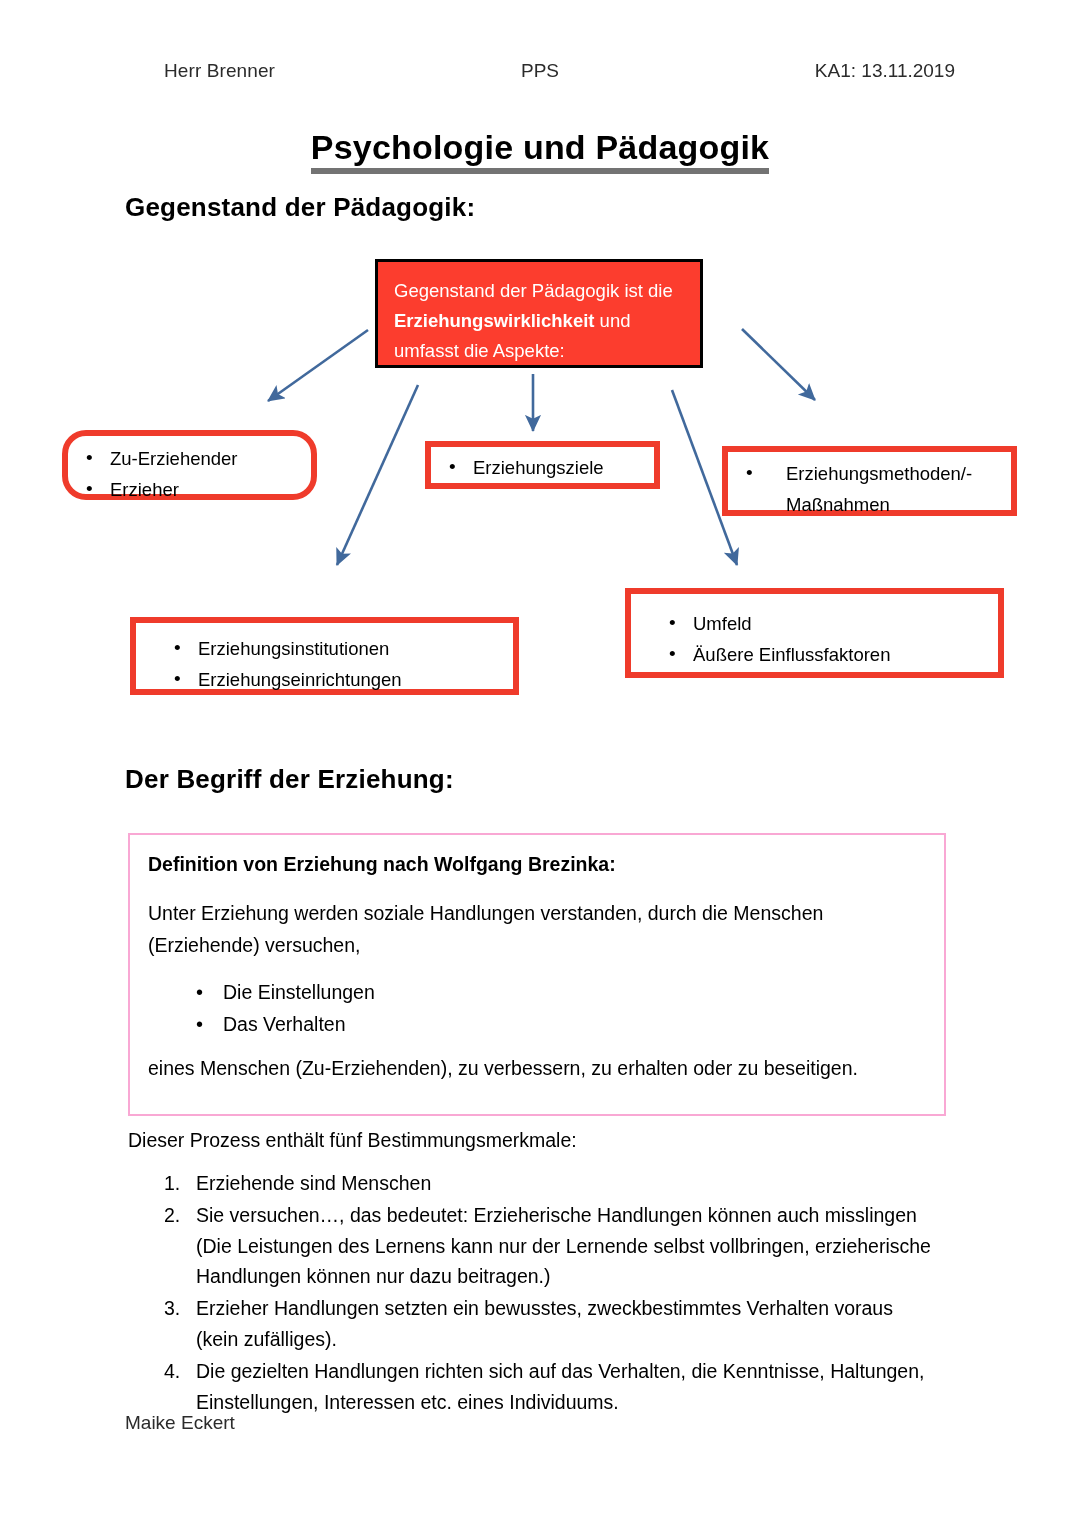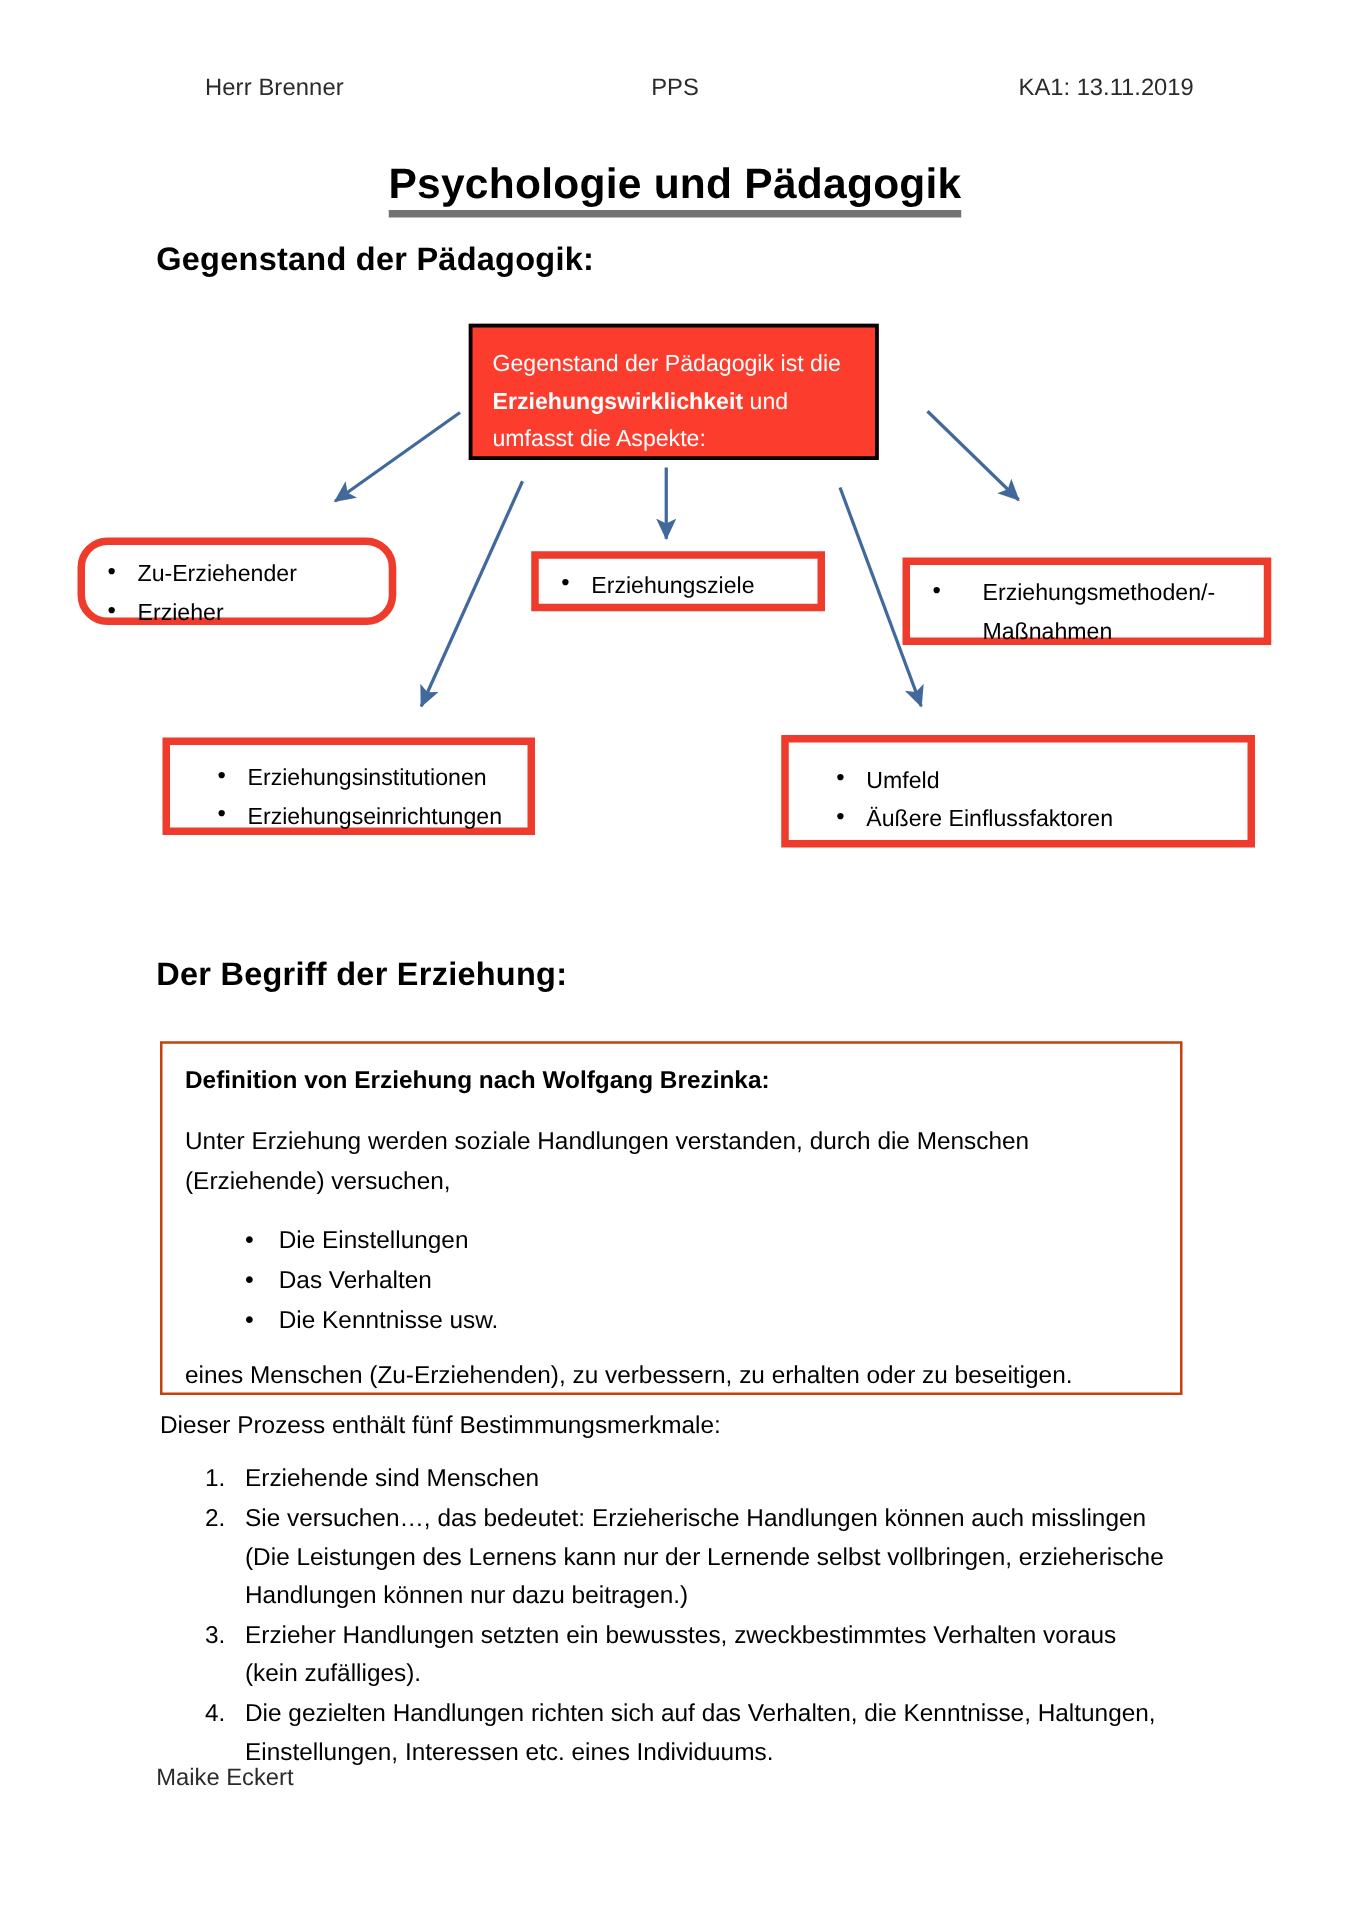--- a/index.html
+++ b/index.html
@@ -129,21 +129,21 @@
     left: 18px;
     top: -1px;
     font-size: 19px;
   }
 
   
   #node-main      { left: 375px; top: 259px;  width: 328px; height: 109px; }
   #node-erzieher  { left: 62px;  top: 430px;  width: 255px; height: 70px; border-radius: 24px;  }
   #node-ziele     { left: 425px; top: 441px;  width: 235px; height: 48px;  }
   #node-methoden  { left: 722px; top: 446px;  width: 295px; height: 70px;  }
-  #node-institut  { left: 130px; top: 590px;  width: 298px; height: 78px;  }
+  #node-institut  { left: 130px; top: 617px;  width: 389px; height: 78px;  }
   #node-umfeld    { left: 625px; top: 588px;  width: 379px; height: 90px;  }
 
   #node-erzieher  ul.node-list { margin-top: 7px; }
   #node-ziele     ul.node-list { margin-top: 5px; }
   #node-methoden  ul.node-list { margin-top: 6px; }
   #node-methoden  ul.node-list li { white-space: normal; padding-left: 58px; }
   #node-institut  ul.node-list { margin-top: 10px; }
   #node-institut  ul.node-list li { padding-left: 62px; }
   #node-institut  ul.node-list li::before { left: 38px; }
   #node-umfeld    ul.node-list { margin-top: 14px; }
@@ -151,21 +151,21 @@
   #node-umfeld    ul.node-list li::before { left: 38px; }
 
   
   #definition-box {
     position: absolute;
     left: 128px;
     top: 833px;
     width: 818px;
     height: 283px;
     box-sizing: border-box;
-    border: 2px solid #c2410c;
+    border: 2px solid #f9a8d4;
     background: #ffffff;
     padding: 18px 20px 0 18px;
   }
   .def-heading {
     font-size: 19.5px;
     font-weight: bold;
     margin: 0 0 22px 0;
   }
   .def-para {
     font-size: 19.5px;
@@ -312,21 +312,20 @@
   </div>
 
   <div class="section-title s2">Der Begriff der Erziehung:</div>
 
   <div id="definition-box">
     <div class="def-heading">Definition von Erziehung nach Wolfgang Brezinka:</div>
     <p class="def-para">Unter Erziehung werden soziale Handlungen verstanden, durch die Menschen (Erziehende) versuchen,</p>
     <ul class="def-list">
       <li>Die Einstellungen</li>
       <li>Das Verhalten</li>
-      <li>Die Kenntnisse usw.</li>
     </ul>
     <p class="def-closing">eines Menschen (Zu-Erziehenden), zu verbessern, zu erhalten oder zu beseitigen.</p>
   </div>
 
   <div id="process-line">Dieser Prozess enthält fünf Bestimmungsmerkmale:</div>
 
   <ol id="merkmale-list">
     <li>
       <span class="num">1.</span>
       <span class="main">Erziehende sind Menschen</span>

